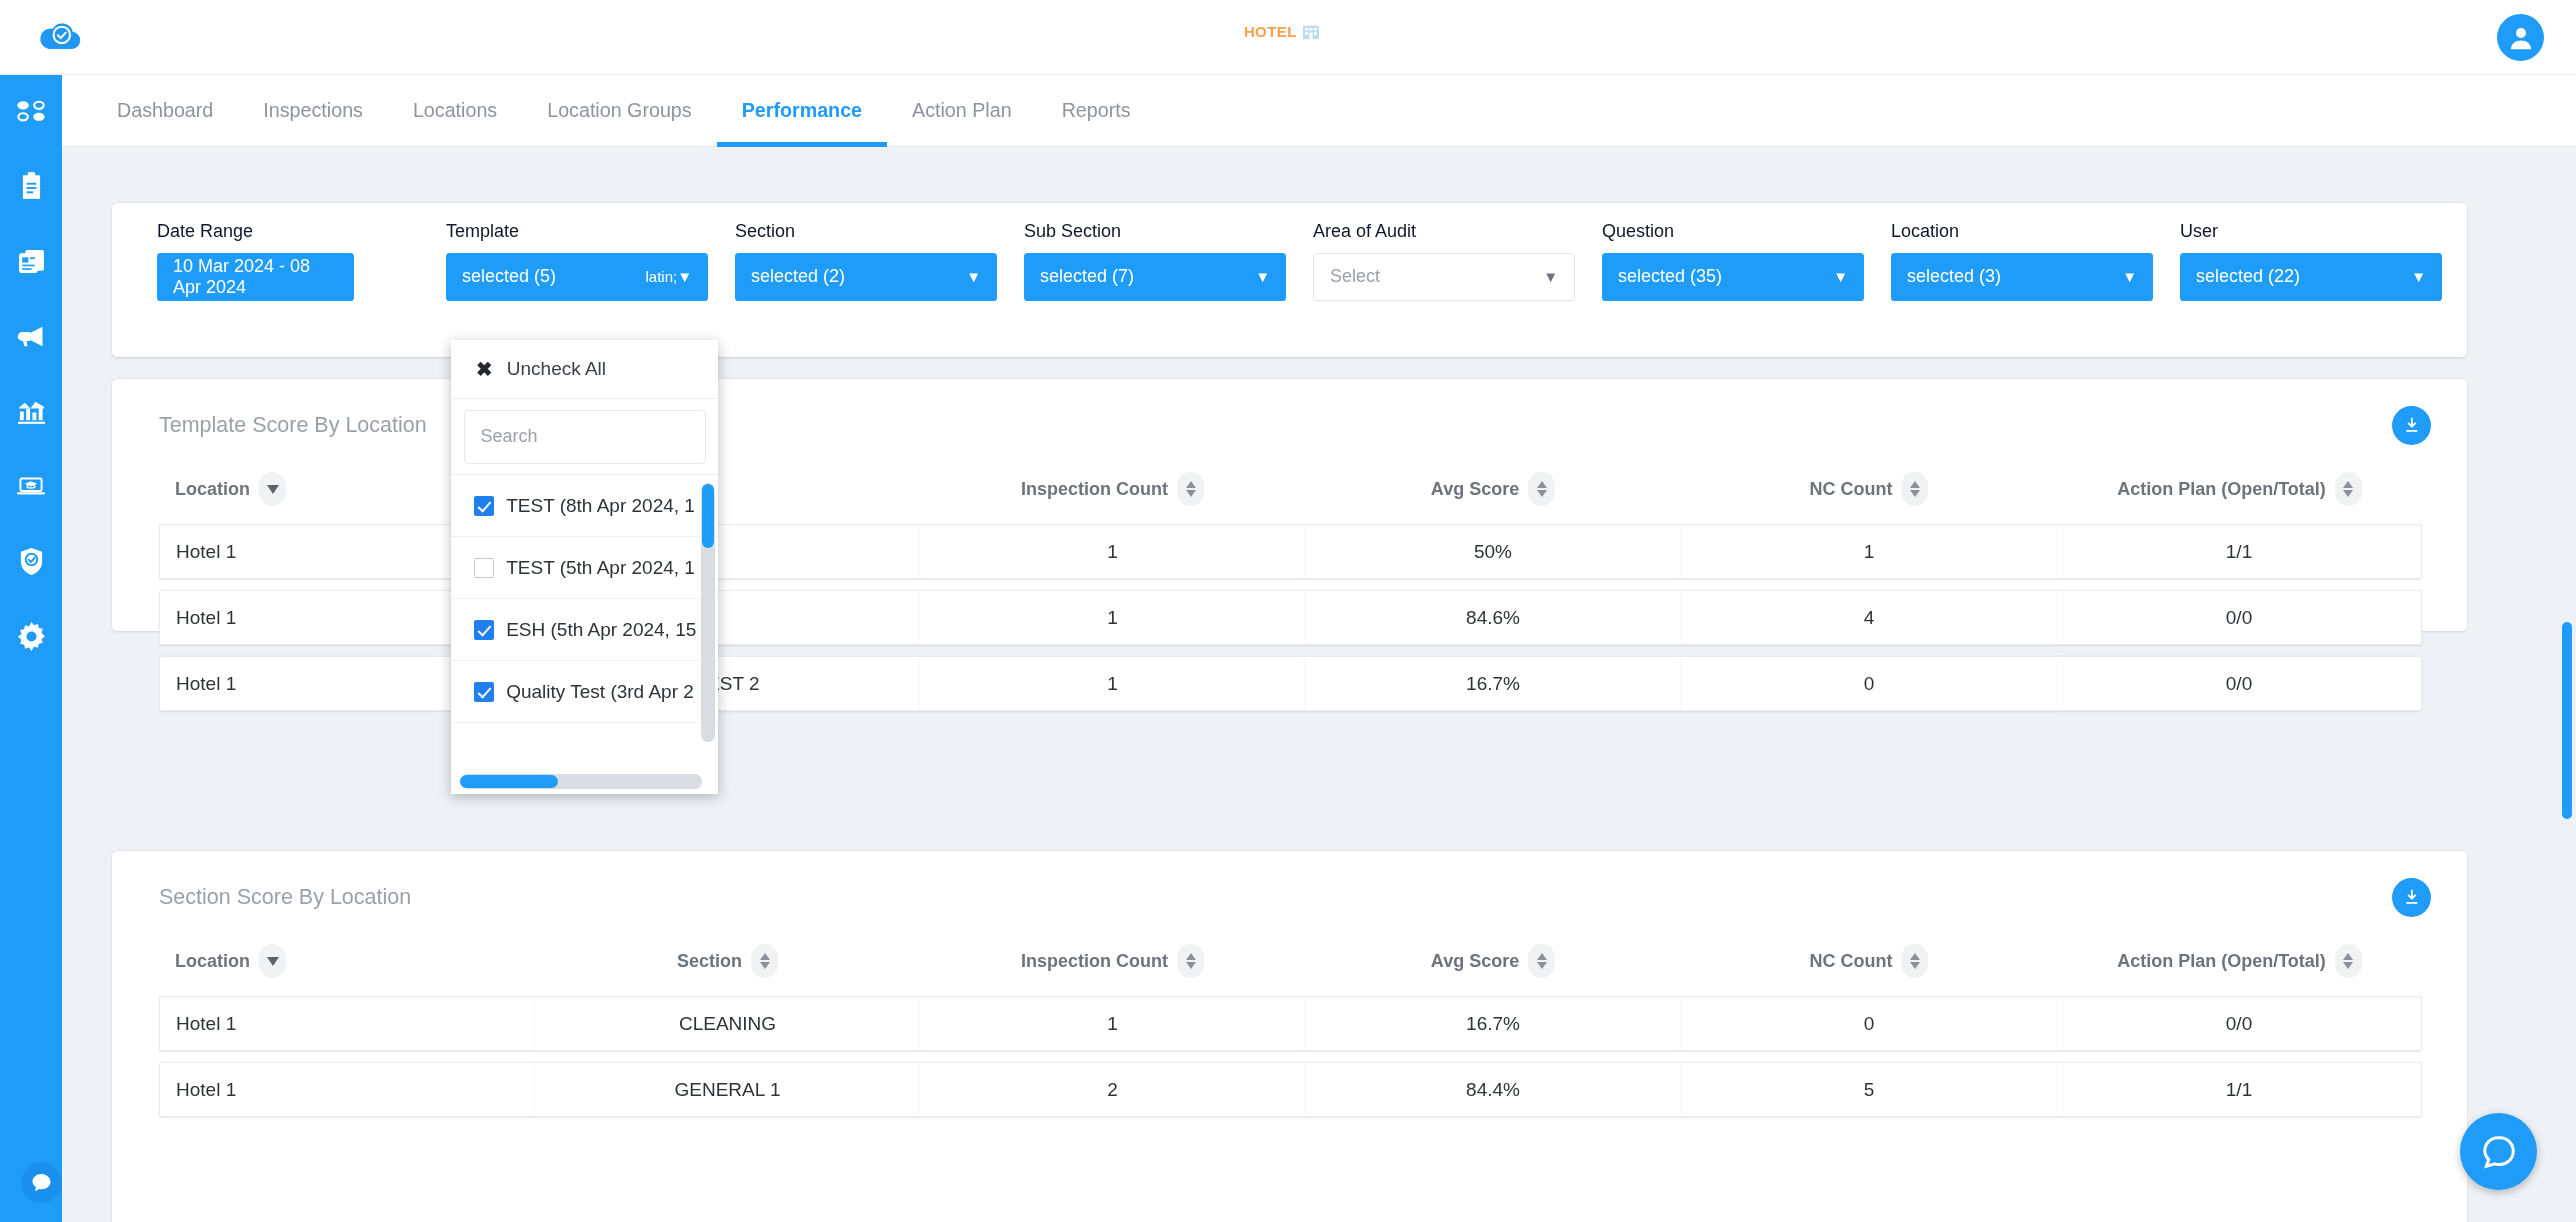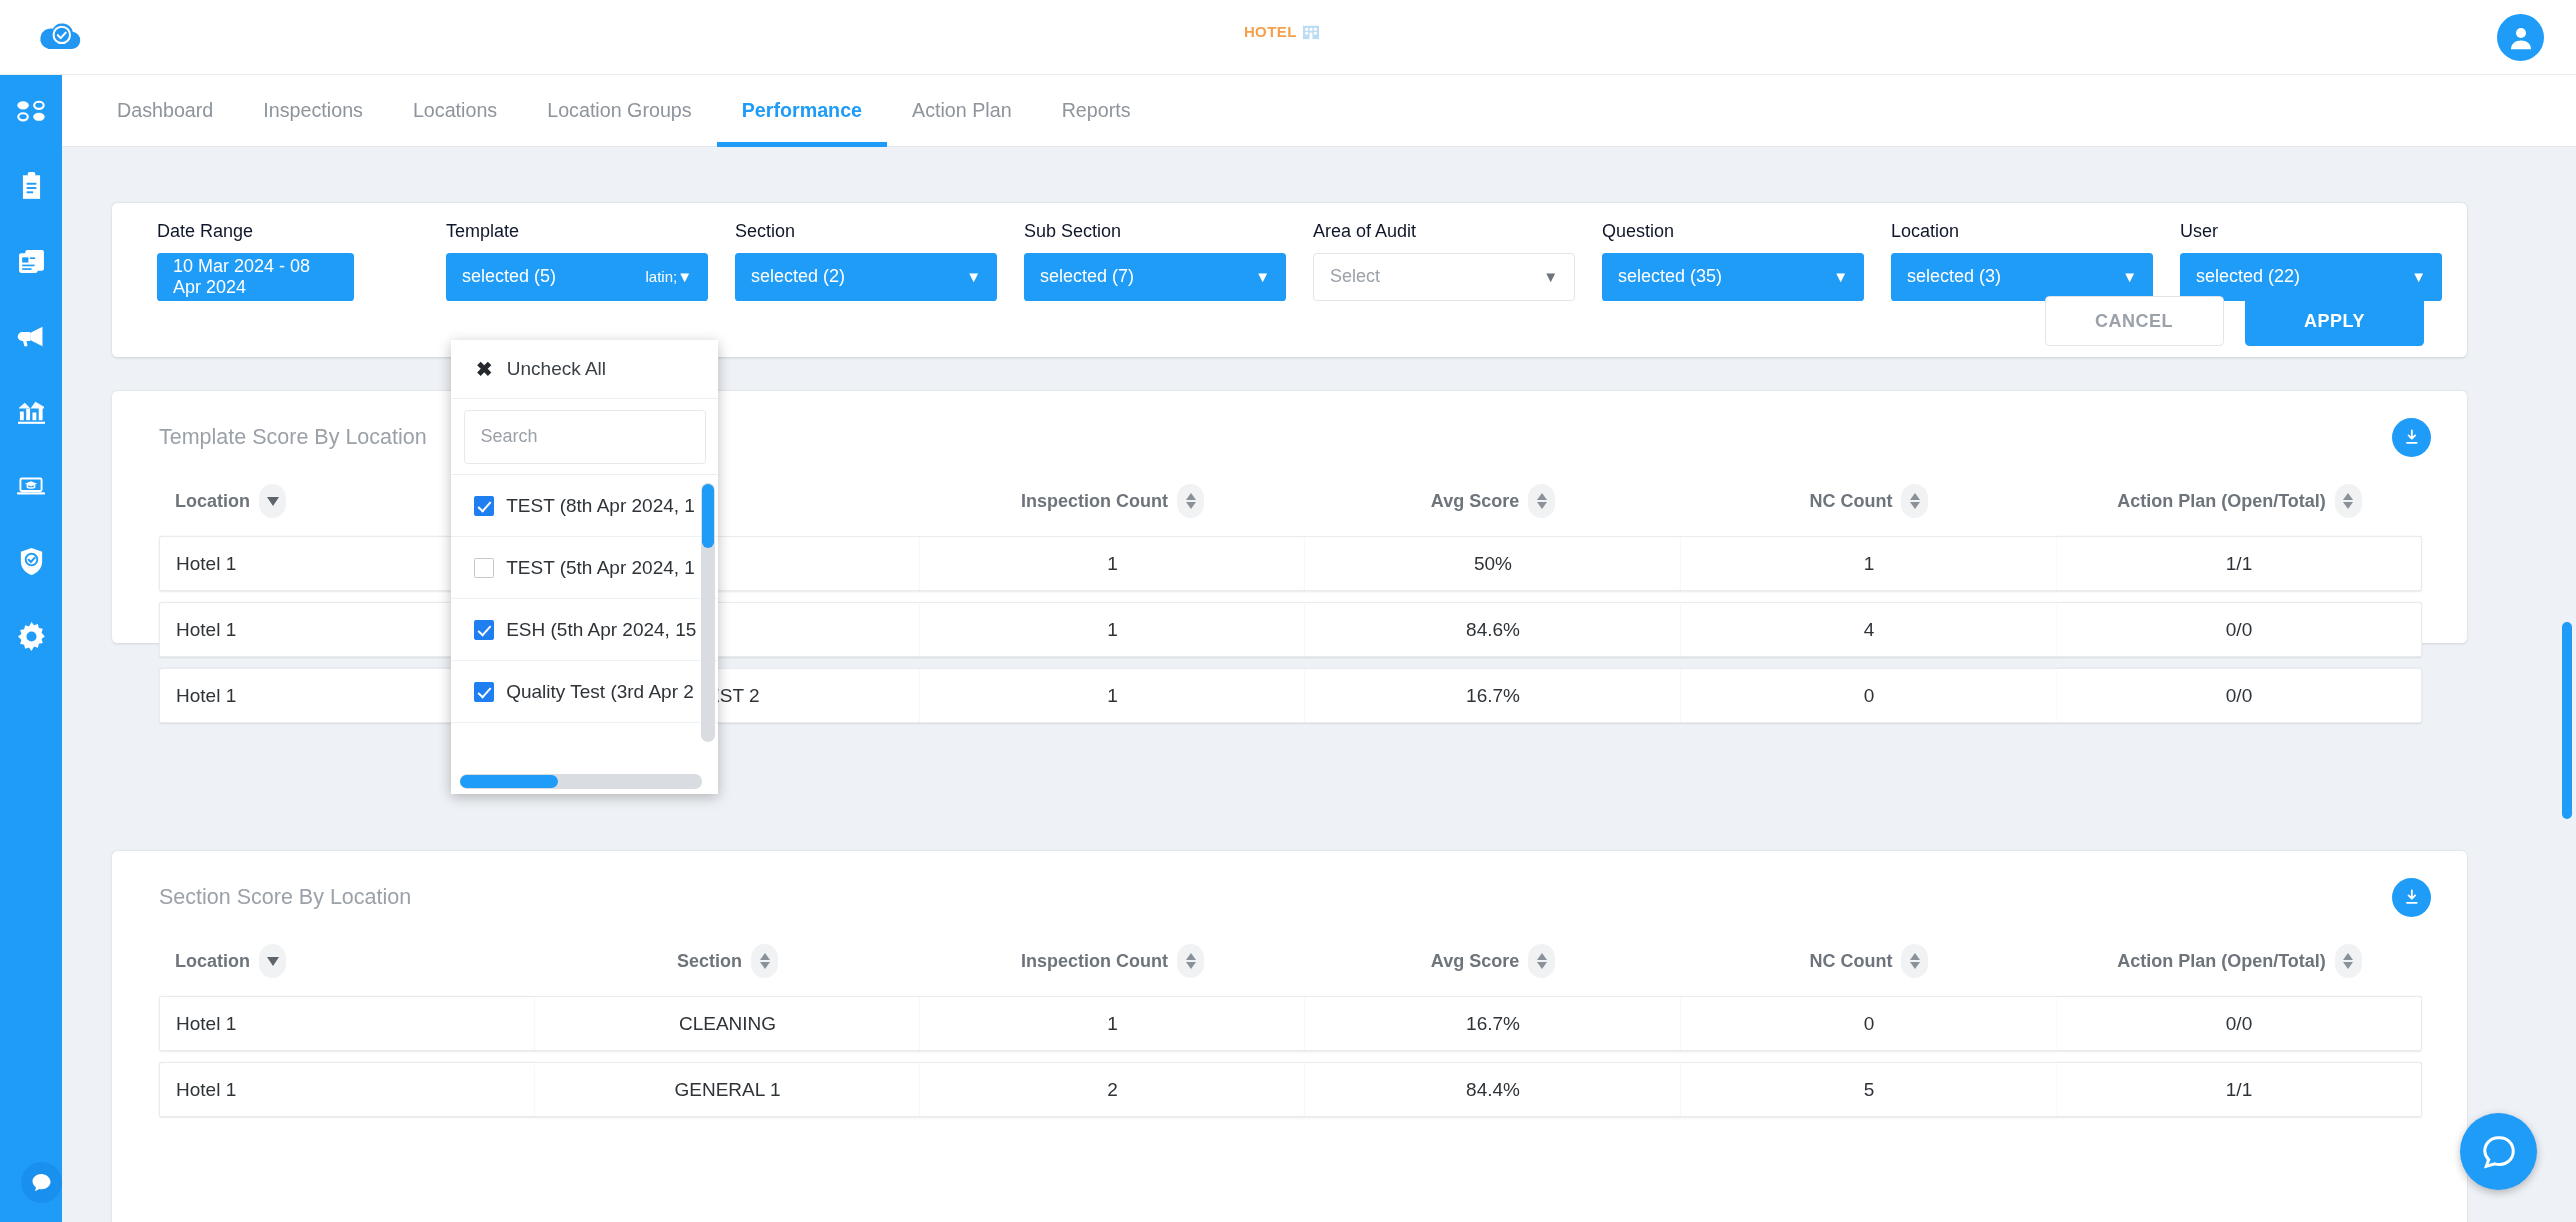--- a/index.html
+++ b/index.html
@@ -343,27 +343,23 @@
       <div class="fgroup">
         <div class="flabel">User</div>
         <div class="fctrl blue">
           <span>selected (22)</span>
           <span class="chev">▼</span>
         </div>
       </div>
 
     </div>
 
-    <div class="btn-row">
-      <div class="btn cancel">CANCEL</div>
-      <div class="btn apply">APPLY</div>
-    </div>
-  </div>
-
-  <div class="data-card" style="top:244px;height:252px;">
+  </div>
+
+  <div class="data-card" style="top:232px;height:252px;">
     <div class="card-title">Template Score By Location</div>
     <div class="dl-btn">
       <svg width="19.7" height="19.7" viewBox="0 0 24 24" fill="#fff">
           <path d="M12 3v10m0 0l-4-4m4 4l4-4" stroke="#fff" stroke-width="2.2" fill="none" stroke-linecap="round" stroke-linejoin="round"></path>
           <rect x="5" y="17" width="14" height="2.2" rx="1"></rect>
         </svg>
     </div>
     <table class="grid">
       <thead>
         <tr>

